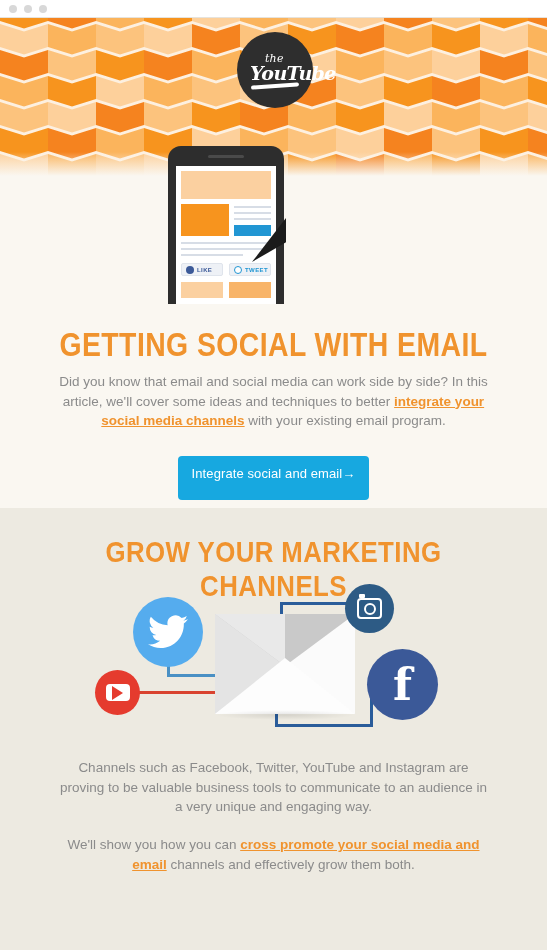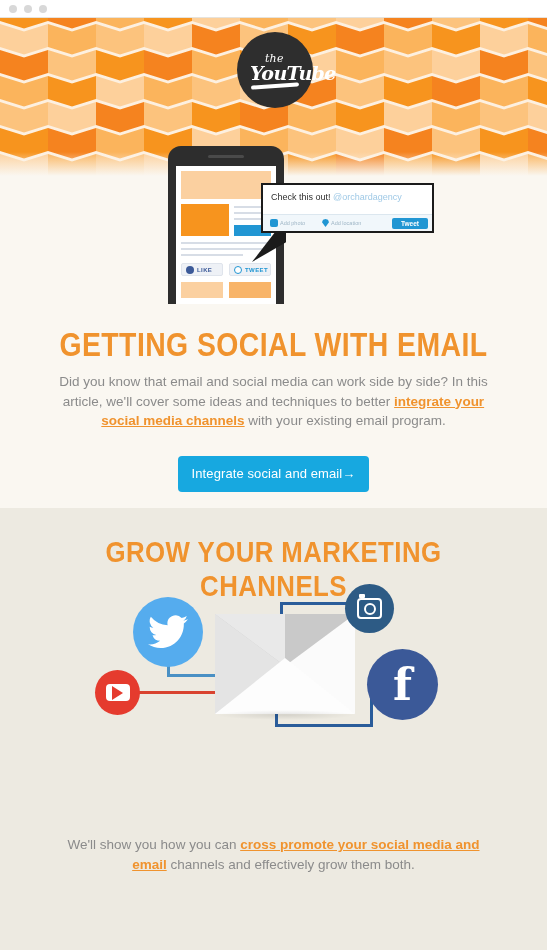--- a/index.html
+++ b/index.html
@@ -74,21 +74,21 @@
   .sec1{position:absolute;left:0;top:300px;width:547px;height:208px;background:#faf7f1;}
   .headline{position:absolute;left:0;width:547px;text-align:center;color:#f0932e;
             font-family:"Liberation Sans Narrow","Liberation Sans",sans-serif;
             font-weight:bold;letter-spacing:.5px;transform:scaleX(.86);}
   .h1{top:26px;font-size:33px;}
   .body{position:absolute;left:55px;width:437px;text-align:center;color:#8b8b8b;
         font-size:13.5px;line-height:19.5px;}
   .lnk{color:#f0932e;font-weight:bold;text-decoration:underline;}
 
   .cta{position:absolute;background:#17a8e0;color:#ffffff;border-radius:4px;text-align:center;
-       font-size:13px;line-height:36px;height:36px;letter-spacing:.1px;}
+       font-size:13px;line-height:36px;height:44px;letter-spacing:.1px;}
 
   
   .sec2{position:absolute;left:0;top:508px;width:547px;height:442px;background:#edeae1;}
 
   .illus{position:absolute;left:95px;top:76px;width:357px;height:150px;}
   .circ{position:absolute;border-radius:50%;}
   .conn{position:absolute;background:#2a5c9a;}
   .conn.red{background:#d9432f;}
   .conn.blue{background:#4a90c4;}
 
@@ -269,34 +269,20 @@
           <span class="bt">TWEET</span>
         </div>
 
         <div class="ph-band" style="left:5px;top:116px;width:42px;height:16px;"></div>
         <div class="ph-band" style="left:53px;top:116px;width:42px;height:16px;background:#f8b469;"></div>
       </div>
     </div>
   </div>
 
   <div class="tail"></div>
-  <div class="tweet-box">
-    <div class="tweet-text"><span>Check this out! </span><span class="handle">@orchardagency</span></div>
-    <div class="tweet-bar">
-      <span class="act" style="left:7px;">
-        <span class="tw-ico"></span>
-        <span>Add photo</span>
-      </span>
-      <span class="act" style="left:59px;">
-        <span class="tw-pin"></span>
-        <span>Add location</span>
-      </span>
-      <span class="tweet-btn">Tweet</span>
-    </div>
-  </div>
 
   <div class="sec1">
     <div class="headline h1">GETTING SOCIAL WITH EMAIL</div>
     <div class="body" style="top:72px;"><span>Did you know that email and social media can work side by side? In this article, we'll cover some ideas and techniques to better </span><span class="lnk">integrate your social media channels</span><span> with your existing email program.</span></div>
     <div class="cta" style="left:178px;top:156px;width:191px;">Integrate social and email→</div>
   </div>
 
   <div class="sec2">
     <div class="headline h1" style="top:27px;font-size:30px;">GROW YOUR MARKETING CHANNELS</div>
 
@@ -337,17 +323,18 @@
         <span class="ig-body" style="left:12px;top:14px;width:25px;height:21px;"></span>
         <span class="ig-lens" style="left:19px;top:19px;width:12px;height:12px;"></span>
         <span class="ig-dot" style="left:14px;top:10px;width:6px;height:4px;"></span>
       </div>
 
       <div class="circ" style="left:272px;top:65px;width:71px;height:71px;background:#3b5998;display:flex;align-items:center;justify-content:center;">
         <span class="fb-f">f</span>
       </div>
     </div>
 
+    <div class="body" style="top:250px;">Channels such as Facebook, Twitter, YouTube and Instagram are proving to be valuable business tools to communicate to an audience in a very unique and engaging way.</div>
     <div class="body" style="top:327px;"><span>We'll show you how you can </span><span class="lnk">cross promote your social media and email</span><span> channels and effectively grow them both.</span></div>
 
   </div>
 
 </div>
 
 </body></html>

